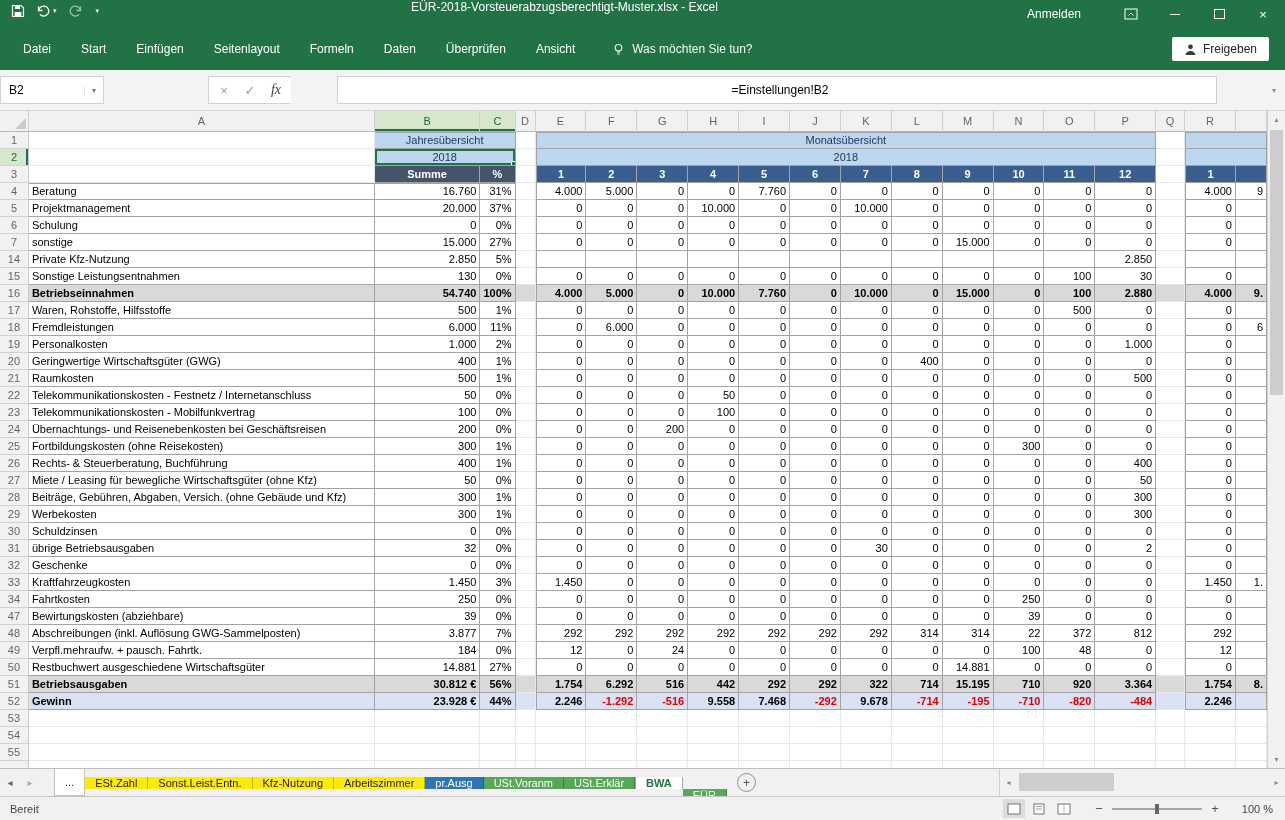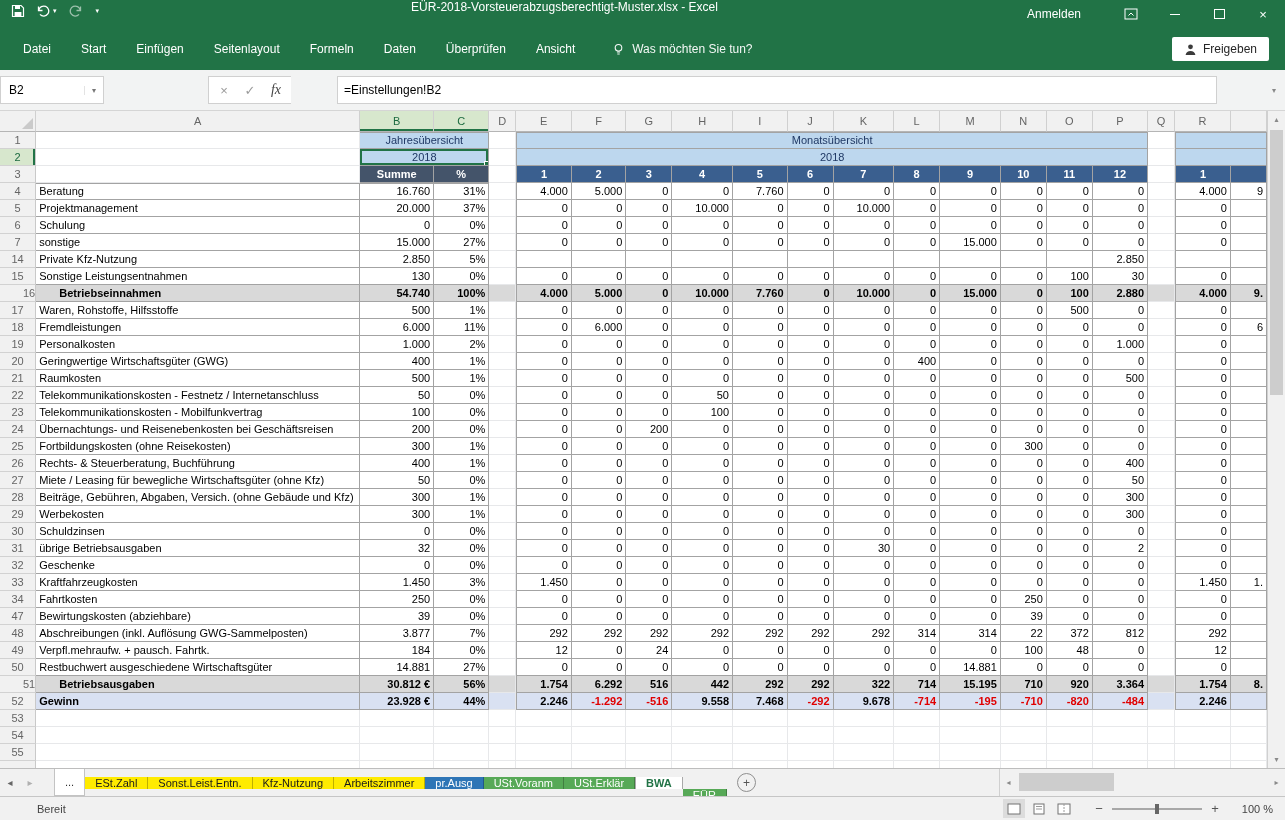--- a/index.html
+++ b/index.html
@@ -30,21 +30,21 @@
   
   .fbar{height:40px;background:#f2f3f3;border-bottom:1px solid #d5d5d5;display:flex;align-items:center;flex:0 0 auto;gap:46px;}
   .namebox{width:102px;height:26px;background:#fff;border:1px solid #d0d0d0;display:flex;align-items:center;font-size:12px;}
   .namebox .nbv{flex:1;padding-left:8px;}
   .nb-caret{width:18px;color:#777;font-size:8px;border-left:1px solid #e3e3e3;text-align:center;}
   .fdiv{width:12px;}
   .fbtns{display:flex;align-items:center;height:26px;background:#fff;border:1px solid #d0d0d0;border-right:none;padding:0 2px;}
   .fbtn{width:26px;text-align:center;font-size:13px;color:#9a9a9a;}
   .fbtn.fx{color:#444;font-style:italic;font-family:"Liberation Serif",serif;font-size:14px;}
   .fxinput{flex:1;height:26px;background:#fff;border:1px solid #d0d0d0;display:flex;align-items:center;
-           font-size:12px;padding-left:6px;cursor:text;}
+           font-size:12px;padding-left:6px;cursor:text;justify-content:center;}
   .fbar-exp{width:22px;text-align:center;color:#888;font-size:8px;}
 
   
   .gridwrap{flex:1;display:flex;overflow:hidden;min-height:0;background:#fff;}
   .gridmain{flex:1;overflow:hidden;}
   table.grid{border-collapse:separate;border-spacing:0;table-layout:fixed;}
   .grid th,.grid td{height:17px;line-height:15px;font-size:11px;font-weight:400;padding:0 3px;overflow:hidden;
                     white-space:nowrap;box-sizing:border-box;text-align:left;color:#000;cursor:cell;}
   .grid th{height:21px;background:#f1f1f1;color:#656565;text-align:center;
            border-right:1px solid #d0d0d0;border-bottom:1px solid #b5b5b5;}
@@ -56,21 +56,21 @@
   td.plain{border-right:1px solid #e7e8ea;border-bottom:1px solid #e7e8ea;}
   .bd{border-right:1px solid #a3a3a3;border-bottom:1px solid #a3a3a3;}
   .bl{border-left:1px solid #a3a3a3;}
   .bt{border-top:1px solid #a3a3a3;}
   td.band{background:#bdd7ee;color:#1f3864;text-align:center;}
   td.hdark{background:#44546a;color:#fff;text-align:center;font-weight:700;}
   td.hblue{background:#3a5f8f;color:#fff;text-align:center;font-weight:700;}
   td.num{text-align:right;}
   td.neg{color:#e00000;}
   .yshift{padding-right:36px;}
-  tr.total td{background:#d9d9d9;font-weight:700;padding-left:23px;}
+  tr.total td{background:#d9d9d9;font-weight:700;}
   tr.gewinn td{background:#d9e1f2;font-weight:700;}
   tr.total td.rownum,tr.gewinn td.rownum{background:#f1f1f1;font-weight:400;color:#656565;}
   .selcell{box-shadow:inset 0 0 0 2px #217346;overflow:visible;position:relative;}
   .selcell::after{content:"";position:absolute;right:-3px;bottom:-3px;width:5px;height:5px;background:#217346;border:1px solid #fff;}
 
   
   .vscroll{width:17px;background:#f1f1f1;border-left:1px solid #d0d0d0;display:flex;flex-direction:column;align-items:center;flex:0 0 auto;}
   .varr{height:17px;width:100%;display:flex;align-items:center;justify-content:center;color:#8a8a8a;font-size:8px;}
   .vthumb{width:13px;height:265px;background:#cdcdcd;margin-top:2px;}
   .vfill{flex:1;}
@@ -85,21 +85,21 @@
   .stab.active{font-weight:700;border-left:1px solid #a9a9a9;border-right:1px solid #a9a9a9;}
   .plusbtn{width:17px;height:17px;border-radius:50%;border:1px solid #8f8f8f;color:#555;display:flex;align-items:center;
            justify-content:center;align-self:center;margin-left:10px;font-size:12px;line-height:1;}
   .tabspacer{flex:1;}
   .hscroll{display:flex;align-items:center;width:285px;background:#f1f1f1;border-left:1px solid #d0d0d0;}
   .harr{width:17px;text-align:center;color:#8a8a8a;font-size:8px;}
   .htrack{flex:1;height:100%;position:relative;}
   .hthumb{position:absolute;left:2px;top:4px;height:18px;width:95px;background:#cdcdcd;}
 
   
-  .statusbar{height:23px;background:#f1f1f1;border-top:1px solid #c6c6c6;display:flex;align-items:center;font-size:11px;color:#444;flex:0 0 auto;padding-left:27px;}
+  .statusbar{height:23px;background:#f1f1f1;border-top:1px solid #c6c6c6;display:flex;align-items:center;font-size:11px;color:#444;flex:0 0 auto;}
   .sbleft{padding-left:10px;}
   .sbsp{flex:1;}
   .vicons{display:flex;align-items:center;gap:3px;margin-right:16px;}
   .vicon{width:22px;height:19px;display:flex;align-items:center;justify-content:center;}
   .vicon.on{background:#dcdcdc;}
   .zbtn{width:16px;text-align:center;color:#555;font-size:13px;}
   .ztrack{width:90px;height:2px;background:#a8a8a8;position:relative;margin:0 5px;}
   .zthumb{position:absolute;left:43px;top:-4px;width:4px;height:10px;background:#666;}
   .zoomlvl{width:50px;text-align:right;padding-right:12px;}
 </style>

